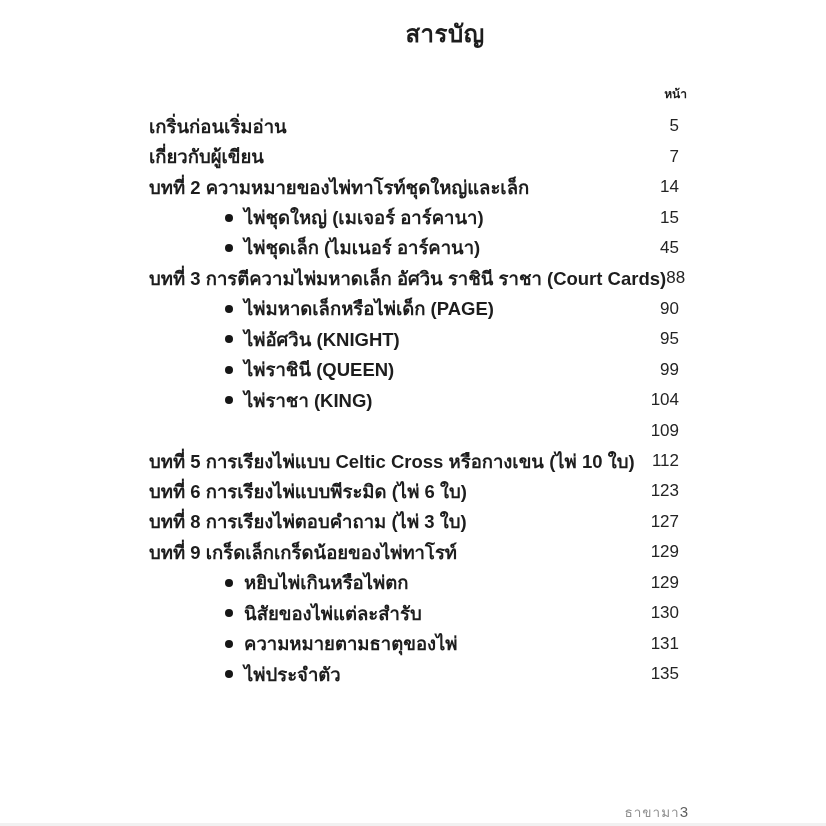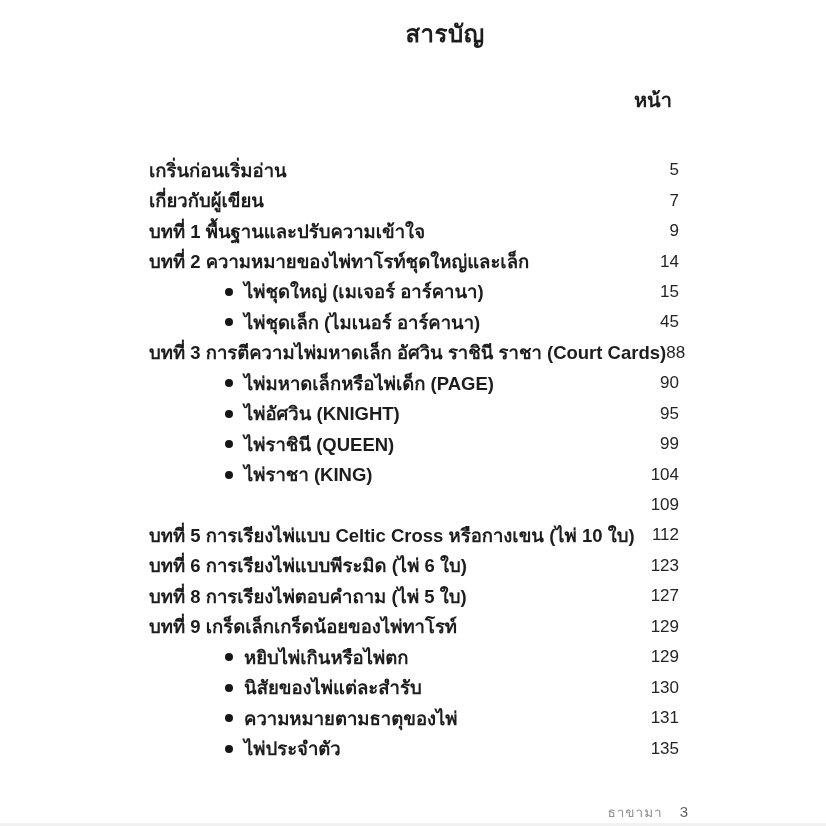--- a/index.html
+++ b/index.html
@@ -25,30 +25,29 @@
     text-align: center;
     font-size: 24px;
     font-weight: 700;
     margin: 0;
     letter-spacing: 0.5px;
     padding-left: 32px;
   }
   .col-header {
     position: absolute;
     top: 84px;
-    right: 154px;
-    font-size: 20px;
+    right: 139px;
+    font-size: 12px;
     font-weight: 600;
   }
   .toc {
     position: absolute;
     top: 111px;
     left: 149px;
     right: 147px;
-    margin-top: 44px;
   }
   .row {
     display: flex;
     align-items: center;
     height: 30.45px;
   }
   .row .label {
     font-size: 18.5px;
     font-weight: 600;
     white-space: nowrap;
@@ -69,21 +68,20 @@
     font-size: 17px;
     font-weight: 400;
     color: #242424;
   }
   .footer {
     position: absolute;
     top: 801px;
     right: 138px;
     display: flex;
     align-items: baseline;
-    gap: 17px;
   }
   .footer .brand {
     font-size: 13.5px;
     color: #8f8f8f;
     letter-spacing: 1px;
   }
   .footer .pagenum {
     font-size: 15px;
     color: #5f5f5f;
   }
@@ -110,25 +108,20 @@
     <span class="label">เกริ่นก่อนเริ่มอ่าน</span>
     <span class="num">5</span>
   </div>
 
   <div class="row">
 
     <span class="label">เกี่ยวกับผู้เขียน</span>
     <span class="num">7</span>
   </div>
 
-  <div class="row">
-
-    <span class="label">บทที่ 1 พื้นฐานและปรับความเข้าใจ</span>
-    <span class="num">9</span>
-  </div>
 
   <div class="row">
 
     <span class="label">บทที่ 2 ความหมายของไพ่ทาโรท์ชุดใหญ่และเล็ก</span>
     <span class="num">14</span>
   </div>
 
   <div class="row indent">
     <span class="bullet"></span>
     <span class="label">ไพ่ชุดใหญ่ (เมเจอร์ อาร์คานา)</span>
@@ -184,21 +177,21 @@
 
   <div class="row">
 
     <span class="label">บทที่ 6 การเรียงไพ่แบบพีระมิด (ไพ่ 6 ใบ)</span>
     <span class="num">123</span>
   </div>
 
 
   <div class="row">
 
-    <span class="label">บทที่ 8 การเรียงไพ่ตอบคำถาม (ไพ่ 5 ใบ)</span>
+    <span class="label">บทที่ 8 การเรียงไพ่ตอบคำถาม (ไพ่ 3 ใบ)</span>
     <span class="num">127</span>
   </div>
 
   <div class="row">
 
     <span class="label">บทที่ 9 เกร็ดเล็กเกร็ดน้อยของไพ่ทาโรท์</span>
     <span class="num">129</span>
   </div>
 
   <div class="row indent">

